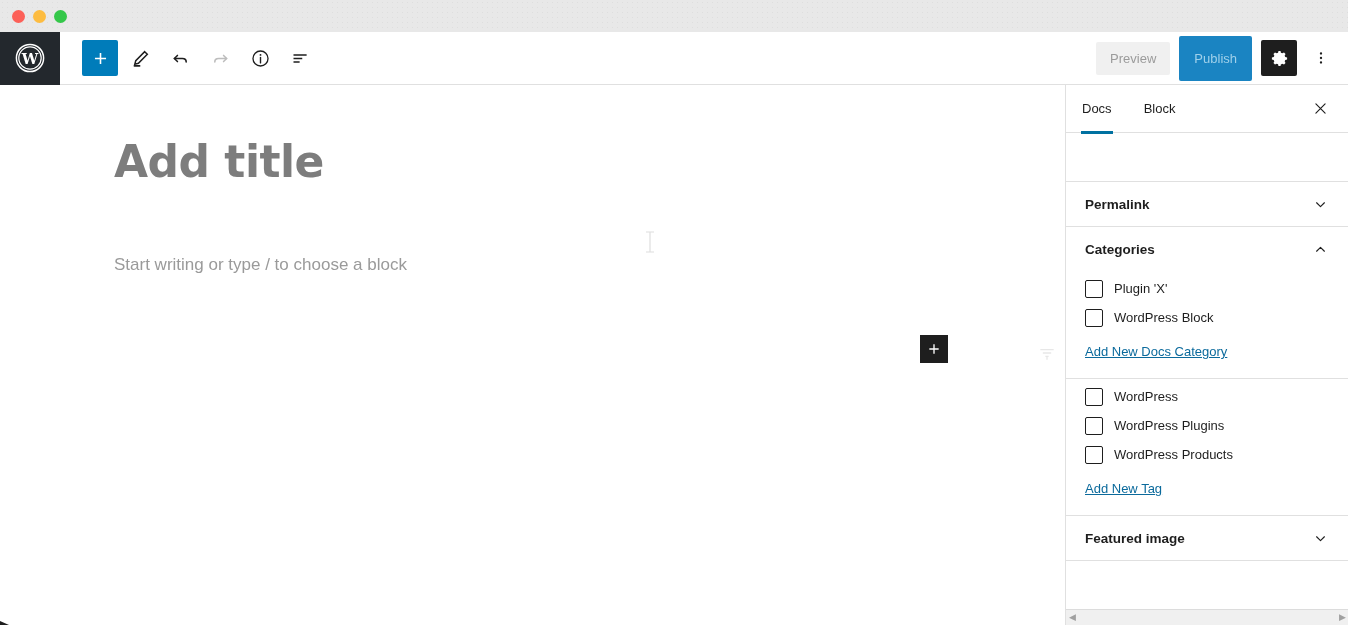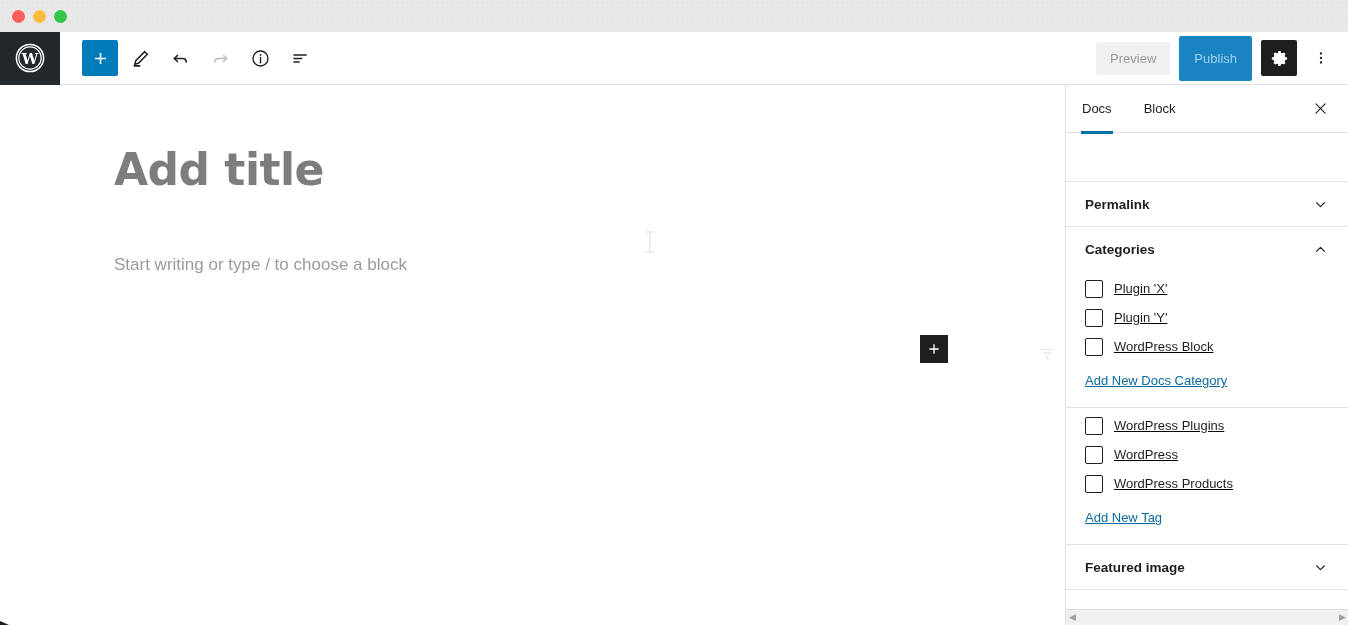--- a/index.html
+++ b/index.html
@@ -145,21 +145,21 @@
     position: relative;
     width: 1065px;
     height: 540px;
     background: #ffffff;
     overflow: hidden;
   }
 
   .post-title {
     position: absolute;
     left: 114px;
-    top: 63px;
+    top: 55px;
     font-size: 44px;
     font-weight: bold;
     color: #7d7d7d;
     letter-spacing: -0.5px;
     line-height: 1;
     font-family: "DejaVu Sans", sans-serif;
   }
 
   .block-placeholder {
     position: absolute;
@@ -282,21 +282,20 @@
     font-weight: 600;
   }
   .panel-chevron {
     margin-left: auto;
     color: #1e1e1e;
     display: flex;
     align-items: center;
   }
   .panel-body {
     padding: 3px 15px 18px 19px;
-    text-decoration: underline;
   }
 
   .term-row {
     display: flex;
     align-items: center;
     height: 29px;
     gap: 11px;
   }
   .term-checkbox {
     width: 18px; height: 18px;
@@ -496,39 +495,35 @@
               </svg>
             </span>
           </button>
           <div class="panel-body">
             <div class="term-row">
               <span class="term-checkbox"></span>
               <span class="term-label">Plugin 'X'</span>
             </div>
             <div class="term-row">
               <span class="term-checkbox"></span>
-              <span class="term-label">Plugin 'Y'</span>
-            </div>
-            <div class="term-row">
-              <span class="term-checkbox"></span>
               <span class="term-label">WordPress Block</span>
             </div>
             <a class="add-new-link">Add New Docs Category</a>
           </div>
         </div>
 
         <div class="panel">
           <div class="panel-body">
             <div class="term-row">
               <span class="term-checkbox"></span>
-              <span class="term-label">WordPress Plugins</span>
+              <span class="term-label">WordPress</span>
             </div>
             <div class="term-row">
               <span class="term-checkbox"></span>
-              <span class="term-label">WordPress</span>
+              <span class="term-label">WordPress Plugins</span>
             </div>
             <div class="term-row">
               <span class="term-checkbox"></span>
               <span class="term-label">WordPress Products</span>
             </div>
             <a class="add-new-link">Add New Tag</a>
           </div>
         </div>
 
         <div class="panel">

